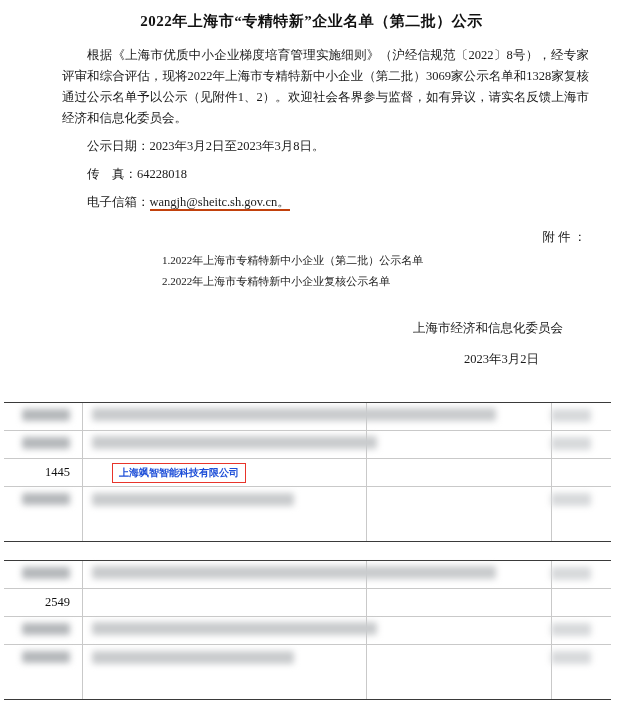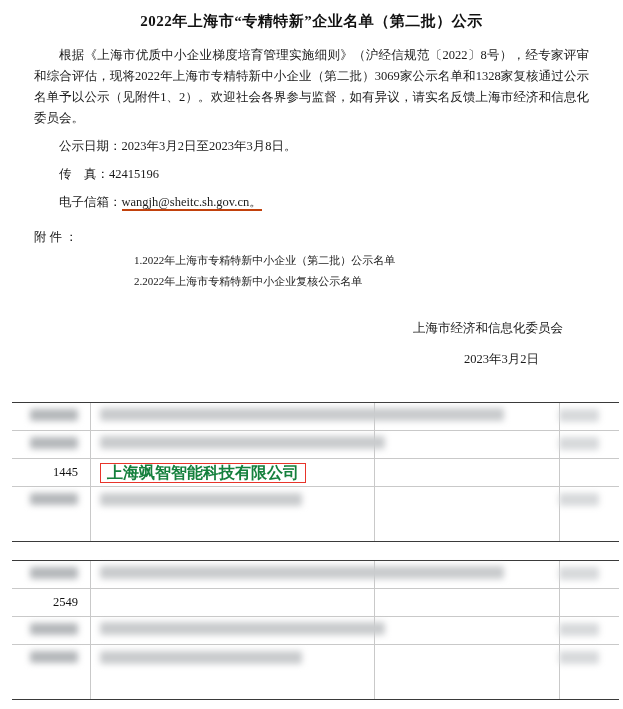--- a/index.html
+++ b/index.html
@@ -28,20 +28,21 @@
     font-size: 15px;
     font-weight: bold;
     letter-spacing: 0.5px;
     padding-top: 12px;
     padding-bottom: 6px;
     color: #111;
   }
 
   .body-block {
     padding: 0 34px;
+    margin-left: 28px;
   }
 
   .para {
     font-size: 12.5px;
     line-height: 21px;
     text-align: justify;
     text-justify: inter-ideograph;
     margin: 8px 0 4px 0;
     text-indent: 25px;
     color: #1a1a1a;
@@ -55,21 +56,21 @@
     color: #1a1a1a;
   }
 
   .email-link {
     border-bottom: 2px solid #c2410c;
   }
 
   .attach-head {
     font-size: 12.5px;
     line-height: 21px;
-    text-align: left;
+    text-align: right;
     margin: 14px 0 2px 0;
     letter-spacing: 3px;
   }
 
   .attach-item {
     font-size: 11px;
     line-height: 21px;
     padding-left: 100px;
   }
 
@@ -85,21 +86,21 @@
     font-size: 12.5px;
     line-height: 21px;
     text-align: right;
     padding-right: 50px;
     margin-top: 10px;
   }
 
   
   .table-shot {
     position: absolute;
-    left: 12px;
+    left: 4px;
     width: 607px;
     border-top: 1px solid #3a3a3a;
     border-bottom: 1px solid #3a3a3a;
     background: #ffffff;
     box-sizing: border-box;
   }
   #shot-one { top: 402px; height: 140px; }
   #shot-two { top: 560px; height: 140px; }
 
   .trow {
@@ -152,25 +153,26 @@
   .blur-name-md { width: 62%; }
   .blur-name-sm { width: 44%; }
   .blur-tail { width: 40px; }
 
   
   .highlight-box {
     border: 1.4px solid #e8342a;
     display: inline-block;
     padding: 0px 6px 1px 6px;
     line-height: 17px;
-    font-size: 16px;
-    color: #15803d;
+    font-size: 10px;
+    color: #1d4ed8;
     background: #fff;
     font-family: "Liberation Serif", "DejaVu Serif", serif;
     font-weight: 600;
+    margin-left: 20px;
   }
 
   .vline {
     position: absolute;
     top: 0;
     bottom: 0;
     width: 1px;
     background: #c9c9c9;
   }
 
@@ -189,21 +191,21 @@
   <div class="body-block">
 
     <div class="para">根据《上海市优质中小企业梯度培育管理实施细则》（沪经信规范〔2022〕8号），经专家评审和综合评估，现将2022年上海市专精特新中小企业（第二批）3069家公示名单和1328家复核通过公示名单予以公示（见附件1、2）。欢迎社会各界参与监督，如有异议，请实名反馈上海市经济和信息化委员会。</div>
 
     <div class="field-line">
       <span>公示日期：</span><span>2023年3月2日至2023年3月8日。</span>
     </div>
 
 
     <div class="field-line">
-      <span>传　真：</span><span>42415196</span>
+      <span>传　真：</span><span>64228018</span>
     </div>
 
     <div class="field-line">
       <span>电子信箱：</span><span class="email-link">wangjh@sheitc.sh.gov.cn。</span>
     </div>
 
     <div class="attach-head">附件：</div>
     <div class="attach-item">1.2022年上海市专精特新中小企业（第二批）公示名单</div>
     <div class="attach-item">2.2022年上海市专精特新中小企业复核公示名单</div>
 

